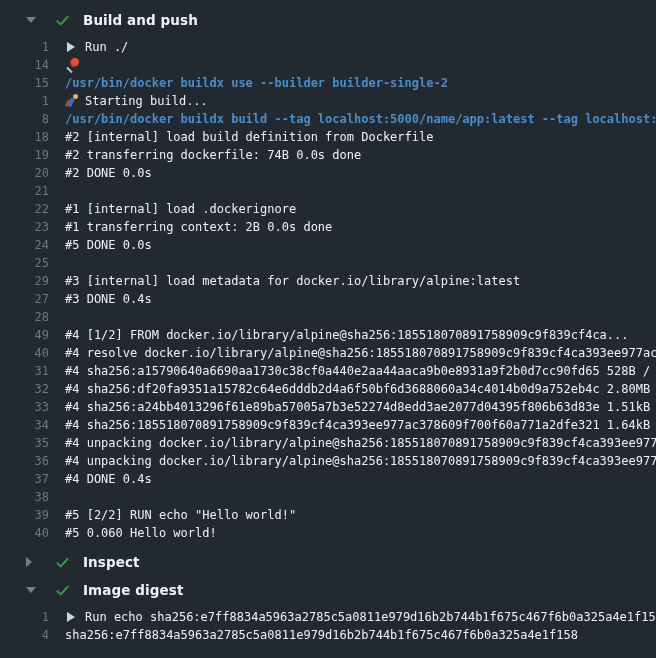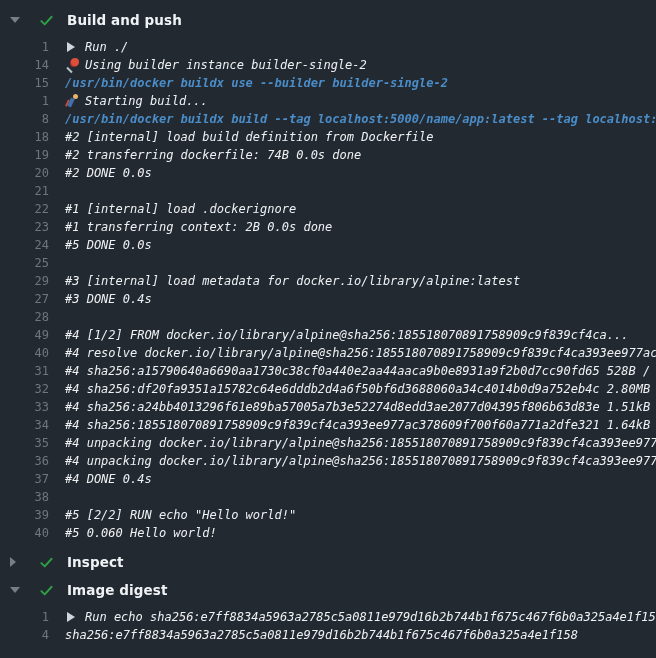--- a/index.html
+++ b/index.html
@@ -8,21 +8,21 @@
     background:#232930;
     overflow:hidden;
     font-family:"DejaVu Sans", "Liberation Sans", sans-serif;
   }
   .app{padding-top:6px;}
 
   
   .section-header{
     display:flex;align-items:center;
     height:28px;
-    padding-left:10px;
+    padding-left:26px;
     cursor:pointer;
   }
   .chev-box{width:16px;display:flex;justify-content:flex-start;margin-right:12px;}
   .chev{width:0;height:0;display:inline-block;}
   .chev.down{border-left:5px solid transparent;border-right:5px solid transparent;border-top:6px solid #777e87;}
   .chev.right{border-top:5px solid transparent;border-bottom:5px solid transparent;border-left:6px solid #777e87;}
   .check-box{width:16px;height:16px;margin-right:13px;display:flex;align-items:center;justify-content:center;}
   .section-title{
     color:#eff3f6;
     font-size:13.5px;
@@ -42,21 +42,20 @@
   .line-num{
     flex:none;width:49px;
     text-align:right;
     color:#6d7781;
     cursor:pointer;
   }
   .line-text{
     margin-left:16px;
     color:#eff2f5;
     overflow:hidden;
-    font-style:italic;
   }
   .log-line.cmd .line-text{color:#4a8dc9;font-weight:bold;}
   .log-line .line-icon + .line-text{margin-left:4px;}
 
   
   .line-icon{flex:none;width:16px;height:14px;position:relative;margin-left:16px;}
   .icon-play::before{
     content:'';position:absolute;left:2px;top:2px;width:0;height:0;
     border-left:8px solid #cfd7de;
     border-top:5px solid transparent;
@@ -101,21 +100,20 @@
 
         <div class="log-line">
           <span class="line-num">1</span>
           <span class="line-icon icon-play"></span>
           <span class="line-text">Run ./</span>
         </div>
 
         <div class="log-line">
           <span class="line-num">14</span>
           <span class="line-icon icon-pushpin"></span>
-          <span class="line-text">Using builder instance builder-single-2</span>
         </div>
 
         <div class="log-line cmd">
           <span class="line-num">15</span>
           
           <span class="line-text">/usr/bin/docker buildx use --builder builder-single-2</span>
         </div>
 
         <div class="log-line">
           <span class="line-num">1</span>

